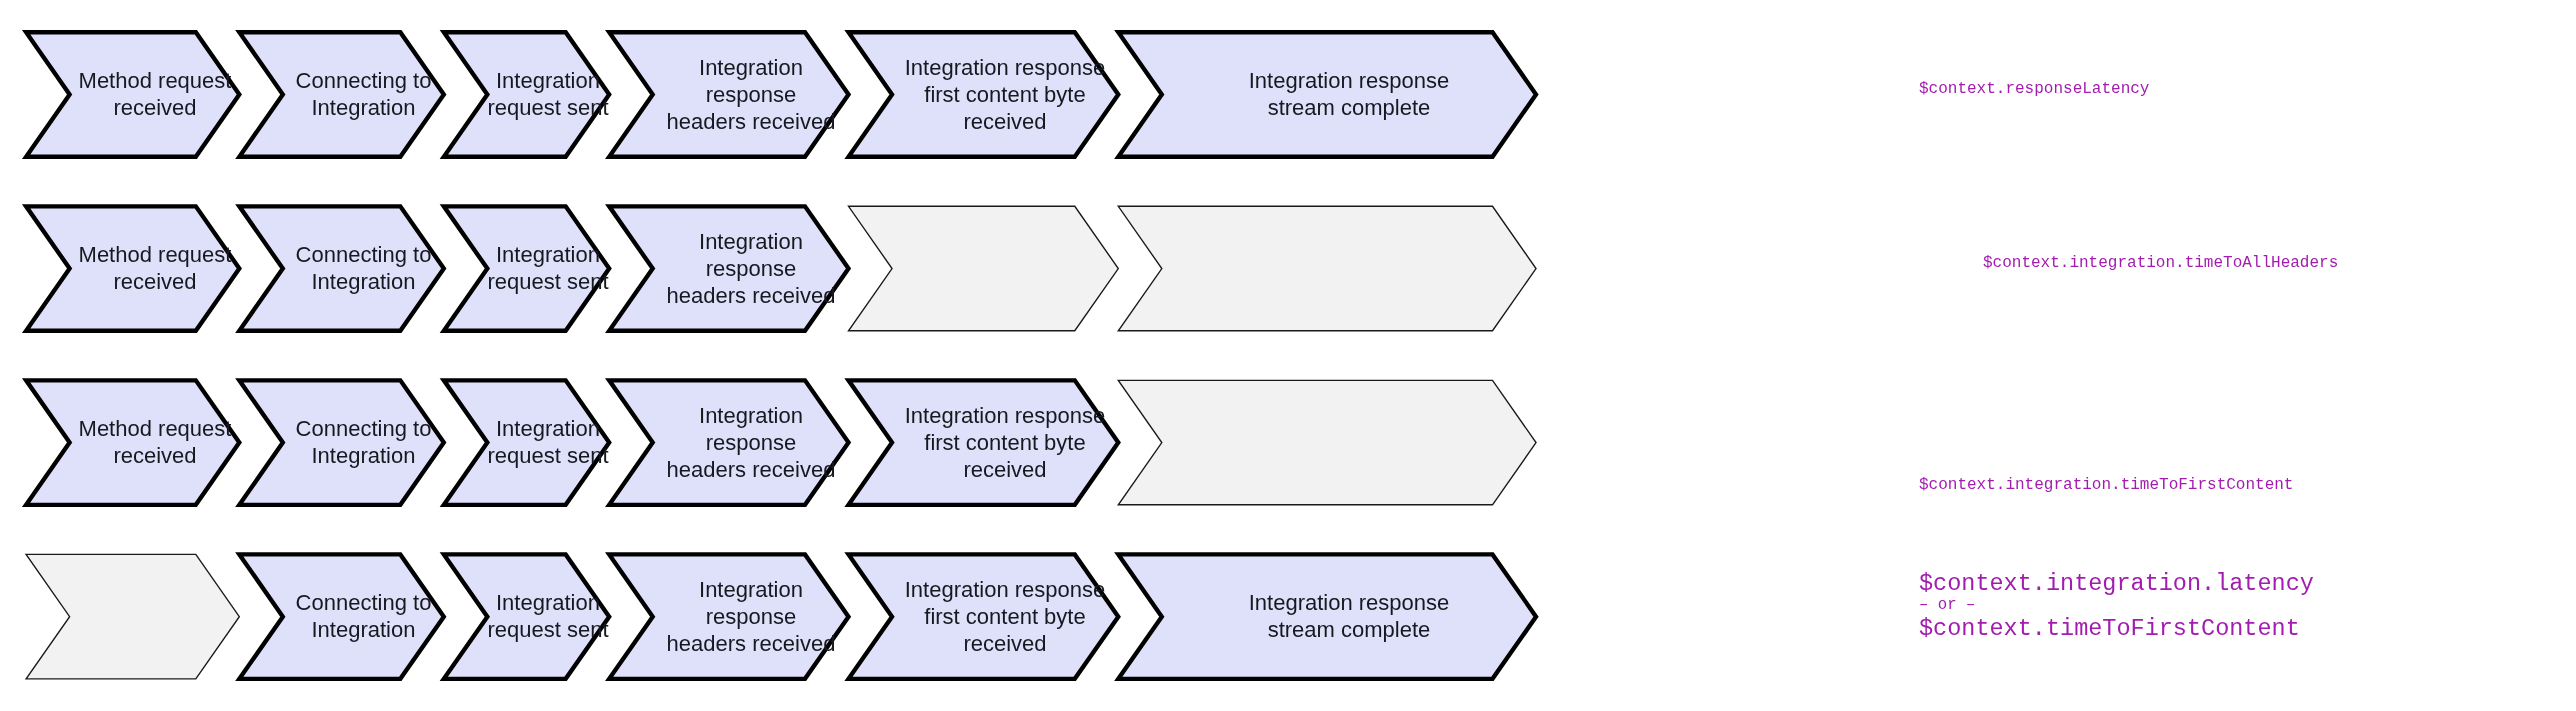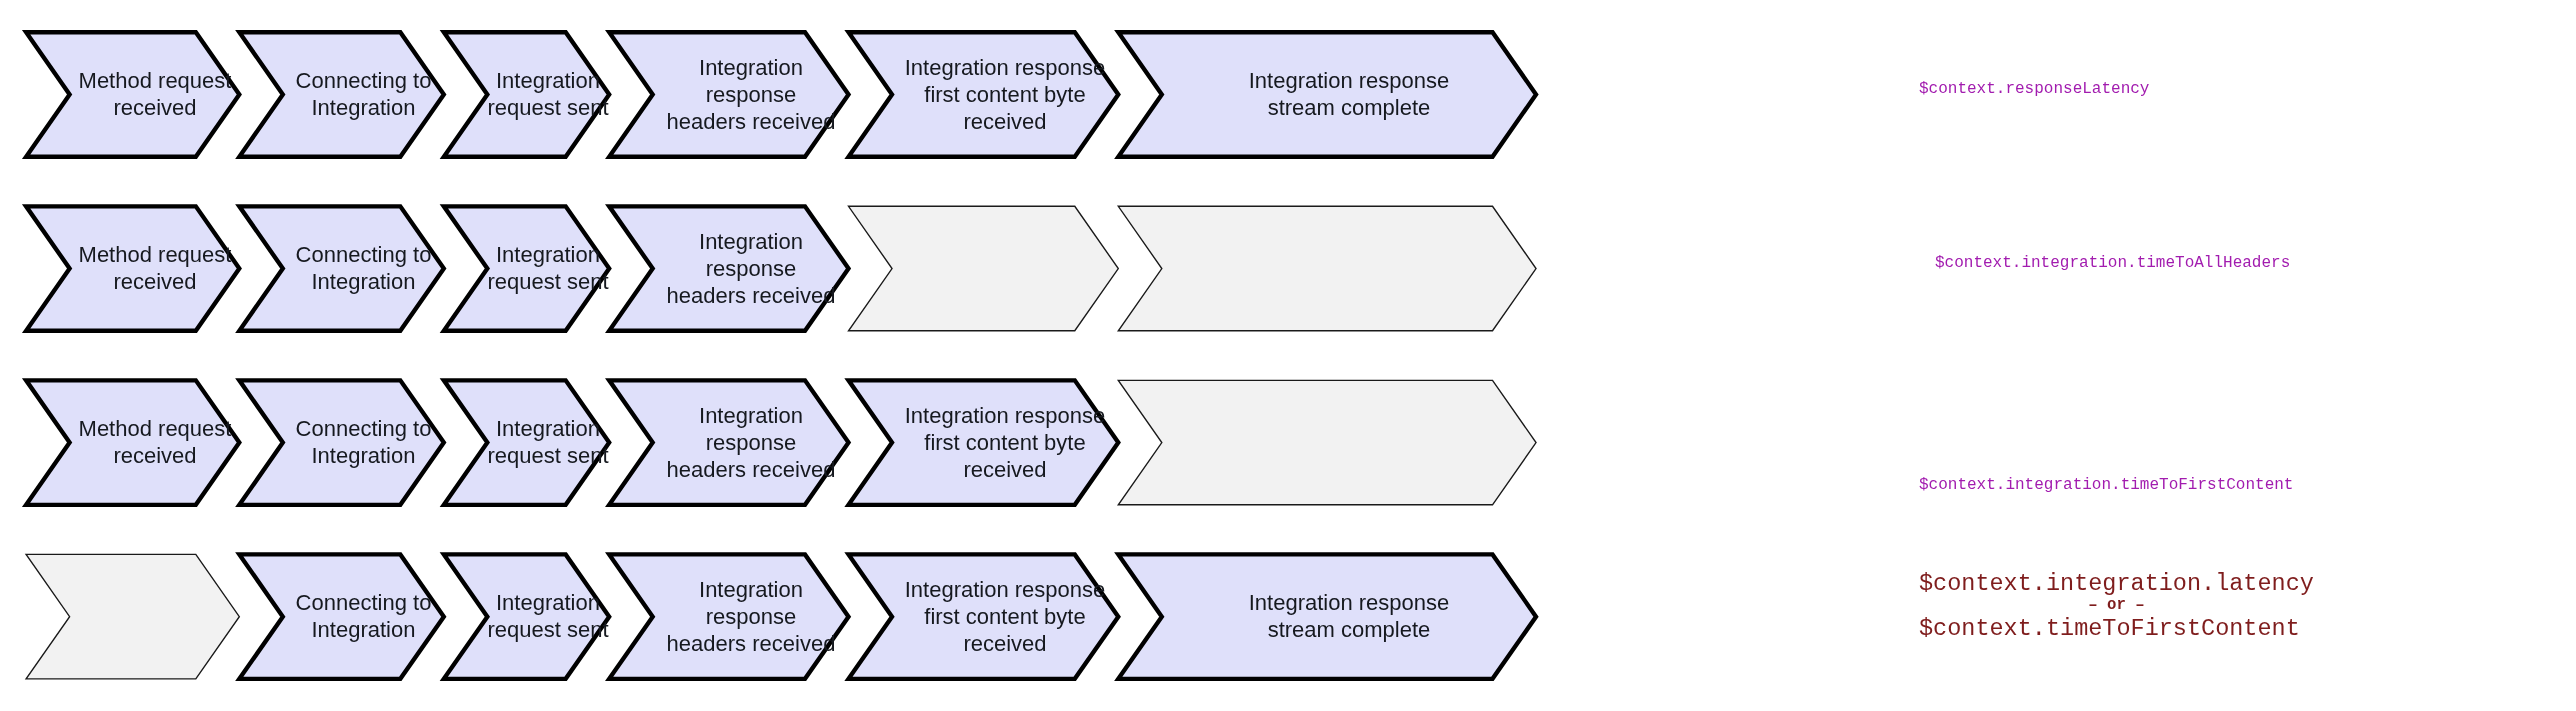--- a/index.html
+++ b/index.html
@@ -29,27 +29,27 @@
     position:absolute;
     font-family:"Liberation Mono", monospace;
     font-size:16px;
     color:#a21caf;
     letter-spacing:0px;
     white-space:nowrap;
   }
   .ctx-stack{
     position:absolute;
     font-family:"Liberation Mono", monospace;
-    color:#7f1d1d;
+    color:#a21caf;
     line-height:1.0;
   }
   .ctx-stack .ln{font-size:23.5px;white-space:nowrap;display:block;}
   .ctx-stack .orsep{
-    font-size:15.7px;display:block;text-align:center;
-    padding:2.6px 0 3.5px 0;white-space:nowrap;font-weight:bold;
+    font-size:15.7px;display:block;
+    padding:2.6px 0 3.5px 0;white-space:nowrap;
   }
 </style>
 </head>
 <body>
 
 <div id="stage">
     <div class="row" style="top: 0px;">
       <svg class="row-svg" width="2576" height="712" style="top: 0px;" viewBox="0 0 2960 818">
         <path d="M30.0,37.0 L225.0,37.0 L275.0,108.5 L225.0,180.0 L30.0,180.0 L80.0,108.5 Z" fill="#dfe0fa" stroke="#000000" stroke-width="5" stroke-linejoin="miter"></path>
         <path d="M275.0,37.0 L460.0,37.0 L510.0,108.5 L460.0,180.0 L275.0,180.0 L325.0,108.5 Z" fill="#dfe0fa" stroke="#000000" stroke-width="5" stroke-linejoin="miter"></path>
@@ -82,21 +82,21 @@
         <path d="M1285.0,237.0 L1715.0,237.0 L1765.0,308.5 L1715.0,380.0 L1285.0,380.0 L1335.0,308.5 Z" fill="#f2f2f2" stroke="#1a1a1a" stroke-width="1.6" stroke-linejoin="miter"></path>
       </svg>
       <div class="seg-label" style="left: 70px; top: 206px; width: 170px; height: 124px;">Method request
 received</div>
       <div class="seg-label" style="left: 283px; top: 206px; width: 161px; height: 124px;">Connecting to
 Integration</div>
       <div class="seg-label" style="left: 487px; top: 206px; width: 122px; height: 124px;">Integration
 request sent</div>
       <div class="seg-label" style="left: 653px; top: 206px; width: 196px; height: 124px;">Integration response
 headers received</div>
-      <div class="ctx-label" style="left: 1935px; top: 254px;">$context.integration.timeToAllHeaders</div>
+      <div class="ctx-label" style="left: 1983px; top: 254px;">$context.integration.timeToAllHeaders</div>
     </div>
     <div class="row" style="top: 0px;">
       <svg class="row-svg" width="2576" height="712" style="top: 0px;" viewBox="0 0 2960 818">
         <path d="M30.0,437.0 L225.0,437.0 L275.0,508.5 L225.0,580.0 L30.0,580.0 L80.0,508.5 Z" fill="#dfe0fa" stroke="#000000" stroke-width="5" stroke-linejoin="miter"></path>
         <path d="M275.0,437.0 L460.0,437.0 L510.0,508.5 L460.0,580.0 L275.0,580.0 L325.0,508.5 Z" fill="#dfe0fa" stroke="#000000" stroke-width="5" stroke-linejoin="miter"></path>
         <path d="M510.0,437.0 L650.0,437.0 L700.0,508.5 L650.0,580.0 L510.0,580.0 L560.0,508.5 Z" fill="#dfe0fa" stroke="#000000" stroke-width="5" stroke-linejoin="miter"></path>
         <path d="M700.0,437.0 L925.0,437.0 L975.0,508.5 L925.0,580.0 L700.0,580.0 L750.0,508.5 Z" fill="#dfe0fa" stroke="#000000" stroke-width="5" stroke-linejoin="miter"></path>
         <path d="M975.0,437.0 L1235.0,437.0 L1285.0,508.5 L1235.0,580.0 L975.0,580.0 L1025.0,508.5 Z" fill="#dfe0fa" stroke="#000000" stroke-width="5" stroke-linejoin="miter"></path>
         <path d="M1285.0,437.0 L1715.0,437.0 L1765.0,508.5 L1715.0,580.0 L1285.0,580.0 L1335.0,508.5 Z" fill="#f2f2f2" stroke="#1a1a1a" stroke-width="1.6" stroke-linejoin="miter"></path>
       </svg>

